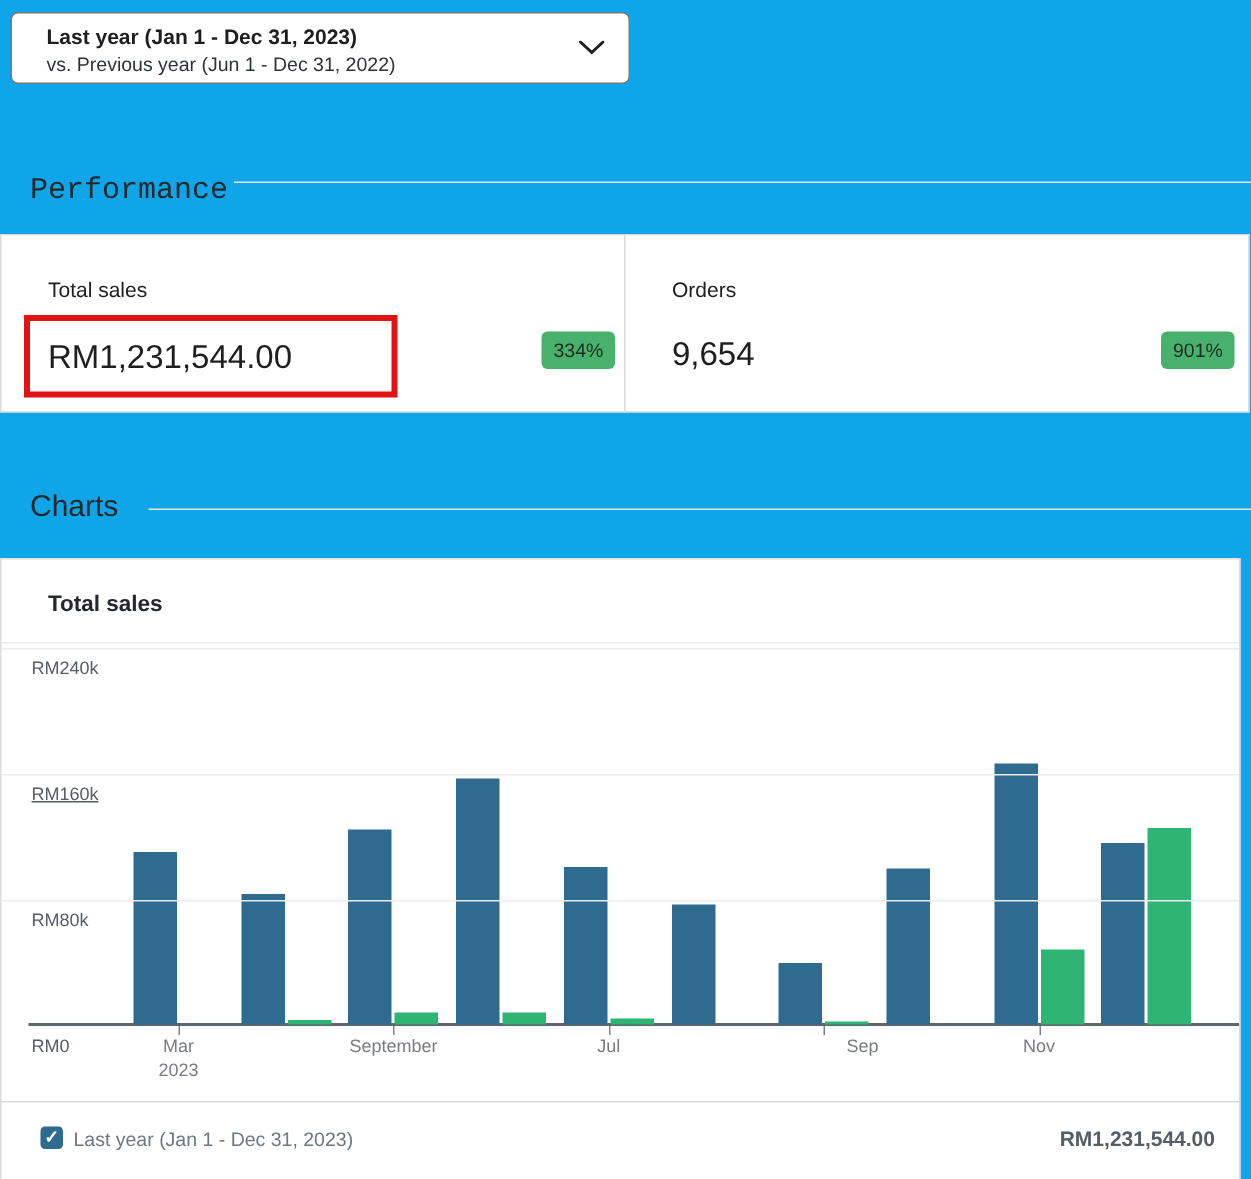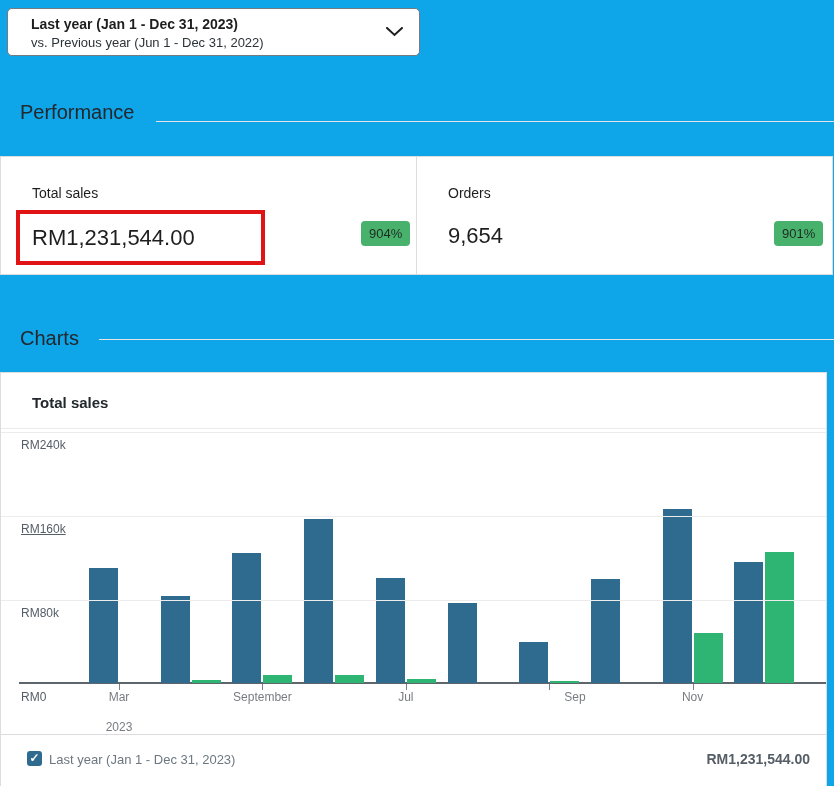--- a/index.html
+++ b/index.html
@@ -44,21 +44,21 @@
   }
   .cc-header{position:absolute; left:0; right:0; top:0; height:55px; border-bottom:1px solid #ebebeb;}
   .cc-title{position:absolute; left:31px; top:21px; font-size:15px; font-weight:bold; color:#23282d;}
   .plot{position:absolute; left:0; top:55px; width:100%; height:256px;}
   .gridline{position:absolute; left:0; right:0; height:1px; background:#ececec;}
   .axis-line{position:absolute; left:18px; right:0; bottom:0; height:2px; background:#5f666b;}
   .bar{position:absolute; bottom:1px; width:29px;}
   .y-label{position:absolute; left:20px; font-size:12px; color:#555d66;}
   .x-tick{position:absolute; top:311px; width:1px; height:6px; background:#7c8084;}
   .x-label{position:absolute; top:317px; transform:translateX(-50%); font-size:12px; color:#787c82;}
-  .x-year{position:absolute; top:347px; transform:translateX(-50%); font-size:12px; color:#787c82;}
+  .x-year{position:absolute; top:333px; transform:translateX(-50%); font-size:12px; color:#787c82;}
   
   .legend-row{position:absolute; left:0; right:0; top:361px; bottom:0; border-top:1px solid #dcdcde; cursor:pointer;}
   .legend-checkbox{
     position:absolute; left:26px; top:16px; width:15px; height:15px; border-radius:3px;
     background:#2f6b8f; color:#fff; font-size:12px; font-weight:bold;
     display:flex; align-items:center; justify-content:center; line-height:15px;
   }
   .legend-label{position:absolute; left:48px; top:17px; font-size:13px; color:#6c7781; white-space:nowrap;}
   .legend-value{position:absolute; right:16px; top:16px; font-size:14px; font-weight:bold; color:#555d66;}
 </style>
@@ -68,29 +68,29 @@
 <div id="app">
 
   <div class="date-selector">
     <div class="ds-primary">Last year (Jan 1 - Dec 31, 2023)</div>
     <div class="ds-secondary">vs. Previous year (Jun 1 - Dec 31, 2022)</div>
     <svg class="ds-chevron" viewBox="0 0 17 10">
       <path d="M1 1 L8.5 8 L16 1" stroke="#1e1e1e" stroke-width="2" fill="none" stroke-linecap="round"></path>
     </svg>
   </div>
 
-  <div class="section-heading" style="top:100px;">Performance</div>
+  <div class="section-heading" style="top:116px;font-family:Liberation Mono, monospace;">Performance</div>
   <div class="heading-rule" style="left:156px; top:121px;"></div>
 
   <div class="perf-card" style="left:0;">
     <div class="pc-label">Total sales</div>
     <div class="red-box">
       <span class="pc-value">RM1,231,544.00</span>
     </div>
-    <div class="pc-badge" style="left:360px;">904%</div>
+    <div class="pc-badge" style="left:360px;">334%</div>
   </div>
 
   <div class="perf-card" style="left:416px;">
     <div class="pc-label">Orders</div>
     <div class="pc-value pc-value-plain">9,654</div>
     <div class="pc-badge" style="left:357px;">901%</div>
   </div>
 
   <div class="section-heading" style="top:326px;">Charts</div>
   <div class="heading-rule" style="left:99px; top:339px;"></div>

